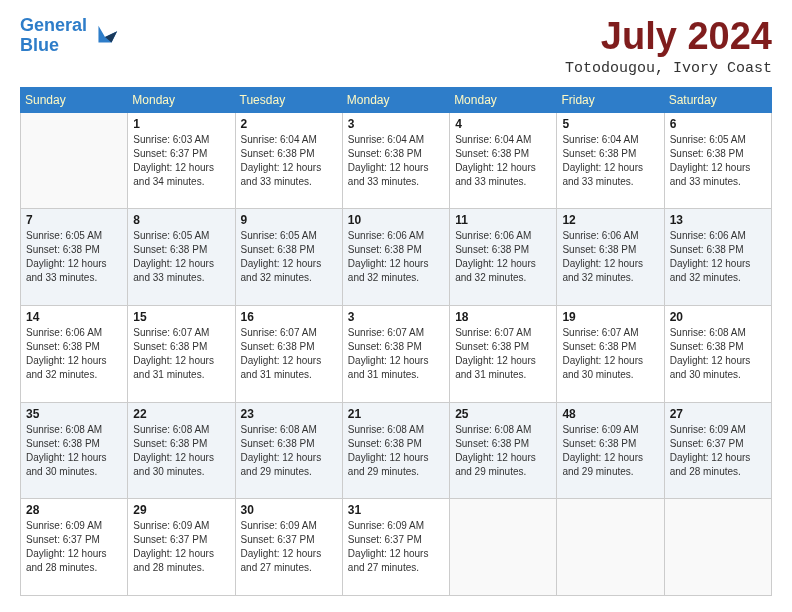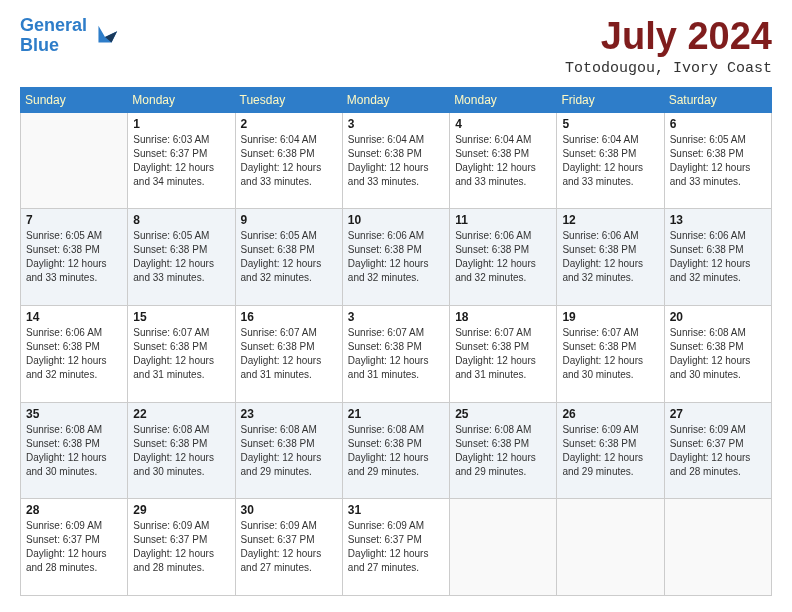--- a/index.html
+++ b/index.html
@@ -237,21 +237,21 @@
           </td>
           <td>
             <span class="day-number">21</span>
             <div class="day-info">Sunrise: 6:08 AM<br>Sunset: 6:38 PM<br>Daylight: 12 hours and 29 minutes.</div>
           </td>
           <td>
             <span class="day-number">25</span>
             <div class="day-info">Sunrise: 6:08 AM<br>Sunset: 6:38 PM<br>Daylight: 12 hours and 29 minutes.</div>
           </td>
           <td>
-            <span class="day-number">26</span>
+            <span class="day-number">48</span>
             <div class="day-info">Sunrise: 6:09 AM<br>Sunset: 6:38 PM<br>Daylight: 12 hours and 29 minutes.</div>
           </td>
           <td>
             <span class="day-number">27</span>
             <div class="day-info">Sunrise: 6:09 AM<br>Sunset: 6:37 PM<br>Daylight: 12 hours and 28 minutes.</div>
           </td>
         </tr>
         <tr>
           <td>
             <span class="day-number">28</span>

